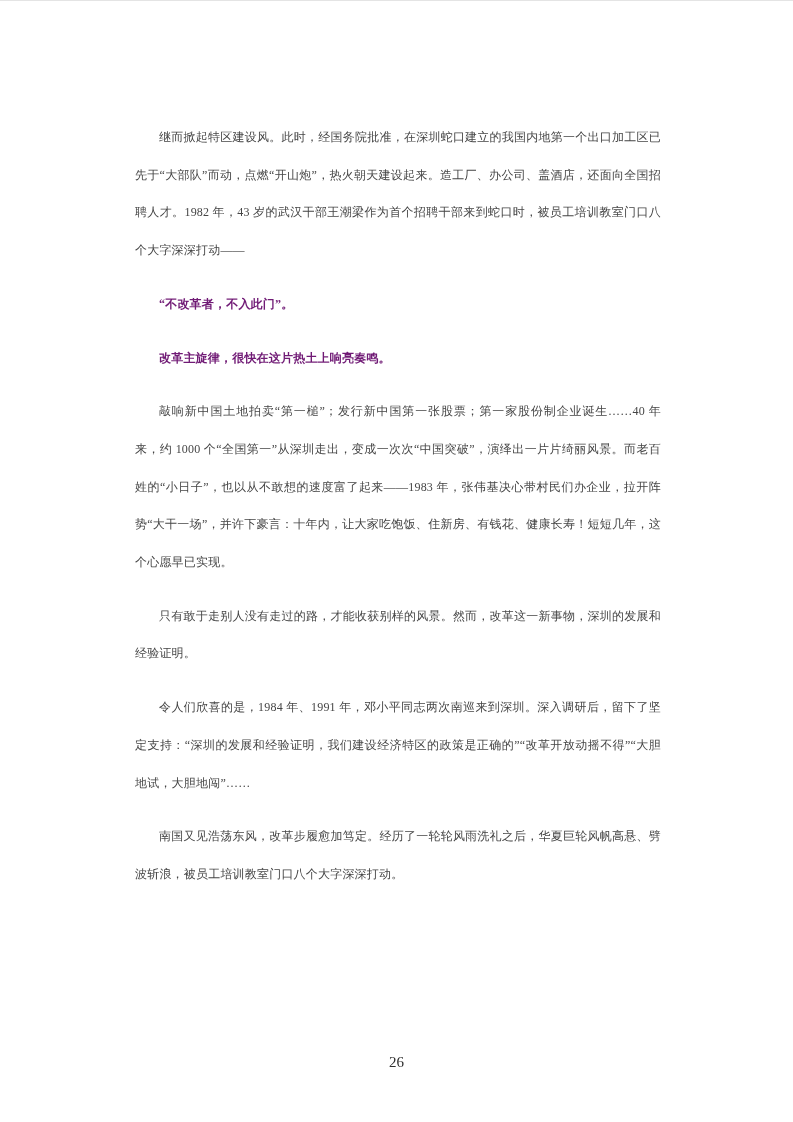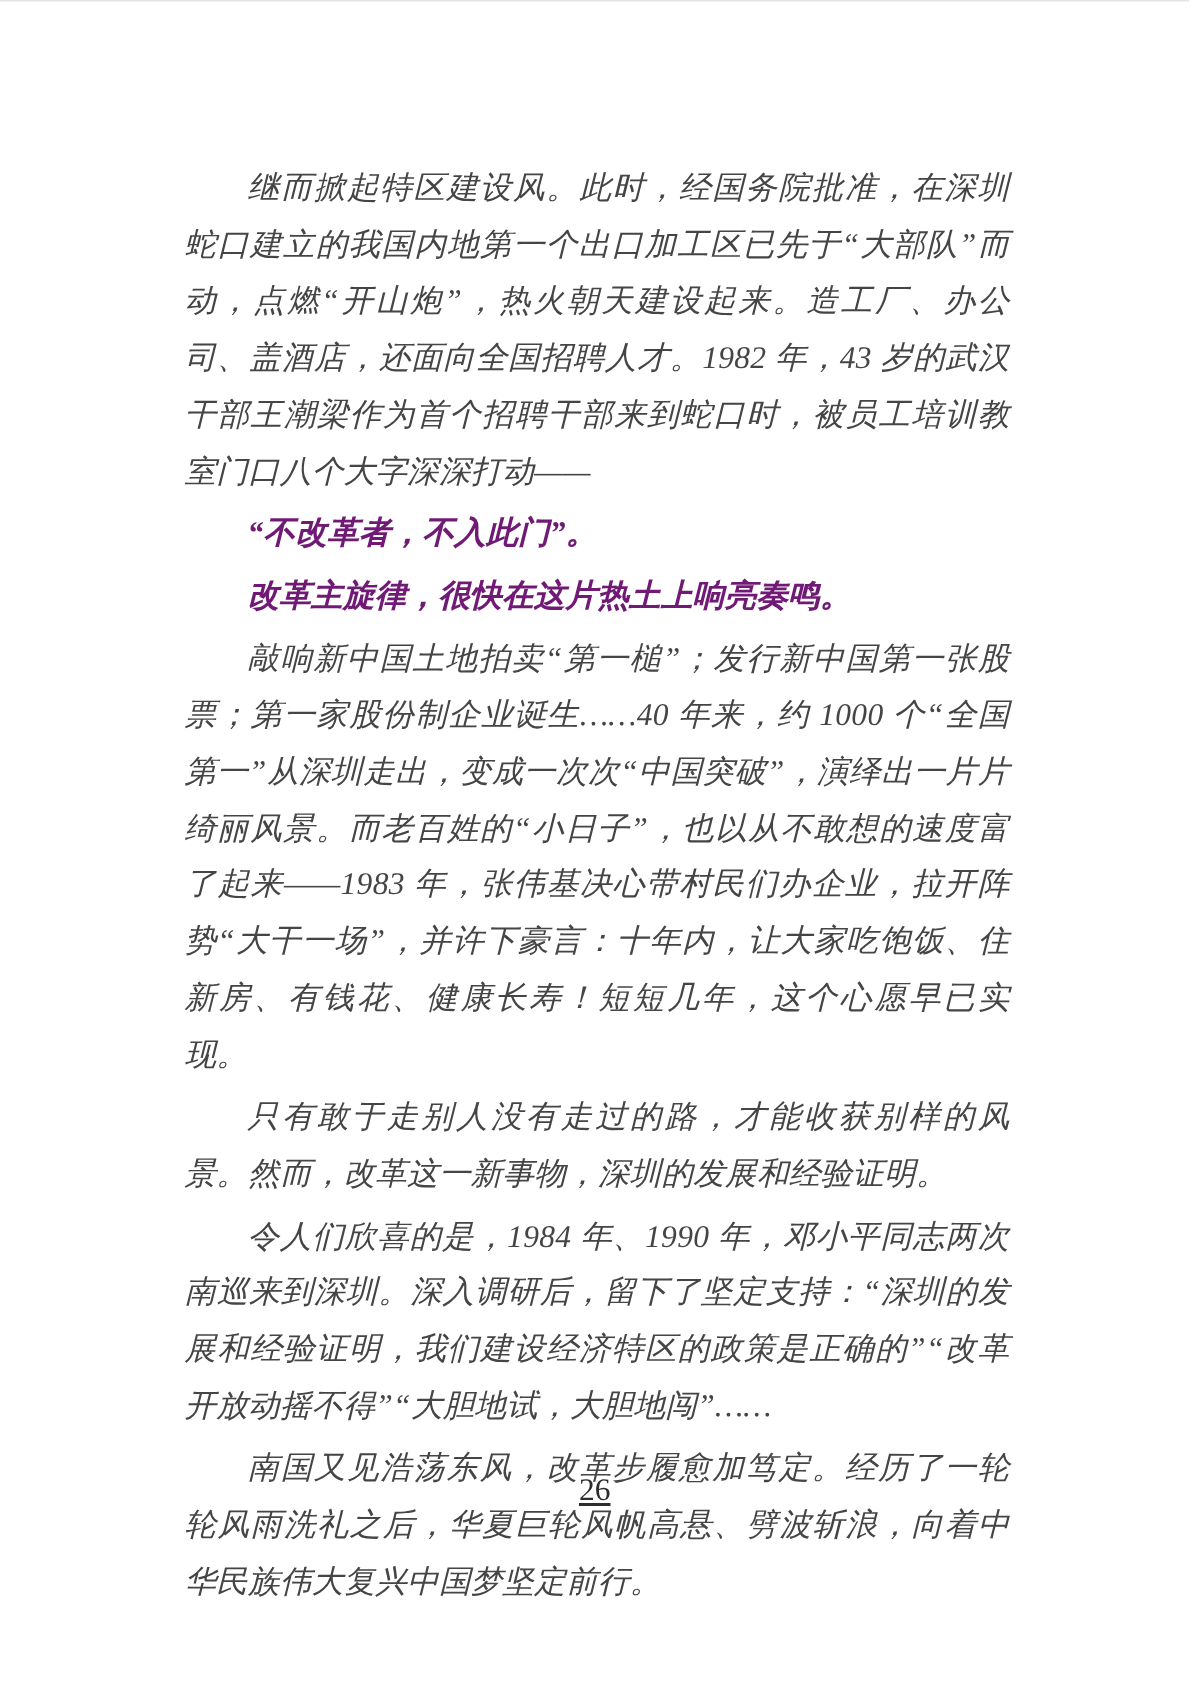--- a/index.html
+++ b/index.html
@@ -20,57 +20,55 @@
     position: absolute; top: 0; left: 0;
     width: 100%; height: 1px;
     background: #e4e4e4;
   }
   .text-block {
     position: absolute;
     left: 119px; top: 103px;
     width: 558px;
   }
   .para {
-    margin: 4px;
-    font-size: 21px;
+    margin: 16px;
+    font-size: 12px;
     line-height: 37.7px;
     letter-spacing: 0.2px;
     color: #454545;
     text-align: justify;
     text-indent: 2em;
-    font-style: italic;
   }
   .para.emphasis {
     font-weight: bold;
     color: #701a75;
   }
   .page-number {
     position: absolute;
-    top: 982px; left: 0;
+    top: 1051px; left: 0;
     width: 100%;
     text-align: center;
-    font-size: 21px;
+    font-size: 15px;
     line-height: 22px;
     color: #2e2e2e;
     font-family: "Liberation Serif", "DejaVu Serif", serif;
-    text-decoration: underline;
   }
 </style>
 </head>
 <body>
 
 <div class="page">
 
   <div class="page-top-edge"></div>
 
   <div class="text-block">
     <p class="para">继而掀起特区建设风。此时，经国务院批准，在深圳蛇口建立的我国内地第一个出口加工区已先于“大部队”而动，点燃“开山炮”，热火朝天建设起来。造工厂、办公司、盖酒店，还面向全国招聘人才。1982 年，43 岁的武汉干部王潮梁作为首个招聘干部来到蛇口时，被员工培训教室门口八个大字深深打动——</p>
     <p class="para emphasis">“不改革者，不入此门”。</p>
     <p class="para emphasis">改革主旋律，很快在这片热土上响亮奏鸣。</p>
     <p class="para">敲响新中国土地拍卖“第一槌”；发行新中国第一张股票；第一家股份制企业诞生……40 年来，约 1000 个“全国第一”从深圳走出，变成一次次“中国突破”，演绎出一片片绮丽风景。而老百姓的“小日子”，也以从不敢想的速度富了起来——1983 年，张伟基决心带村民们办企业，拉开阵势“大干一场”，并许下豪言：十年内，让大家吃饱饭、住新房、有钱花、健康长寿！短短几年，这个心愿早已实现。</p>
     <p class="para">只有敢于走别人没有走过的路，才能收获别样的风景。然而，改革这一新事物，深圳的发展和经验证明。</p>
-    <p class="para">令人们欣喜的是，1984 年、1990 年，邓小平同志两次南巡来到深圳。深入调研后，留下了坚定支持：“深圳的发展和经验证明，我们建设经济特区的政策是正确的”“改革开放动摇不得”“大胆地试，大胆地闯”……</p>
-    <p class="para">南国又见浩荡东风，改革步履愈加笃定。经历了一轮轮风雨洗礼之后，华夏巨轮风帆高悬、劈波斩浪，向着中华民族伟大复兴中国梦坚定前行。</p>
+    <p class="para">令人们欣喜的是，1984 年、1991 年，邓小平同志两次南巡来到深圳。深入调研后，留下了坚定支持：“深圳的发展和经验证明，我们建设经济特区的政策是正确的”“改革开放动摇不得”“大胆地试，大胆地闯”……</p>
+    <p class="para">南国又见浩荡东风，改革步履愈加笃定。经历了一轮轮风雨洗礼之后，华夏巨轮风帆高悬、劈波斩浪，被员工培训教室门口八个大字深深打动。</p>
   </div>
 
   <div class="page-number">26</div>
 
 </div>
 
 </body></html>

